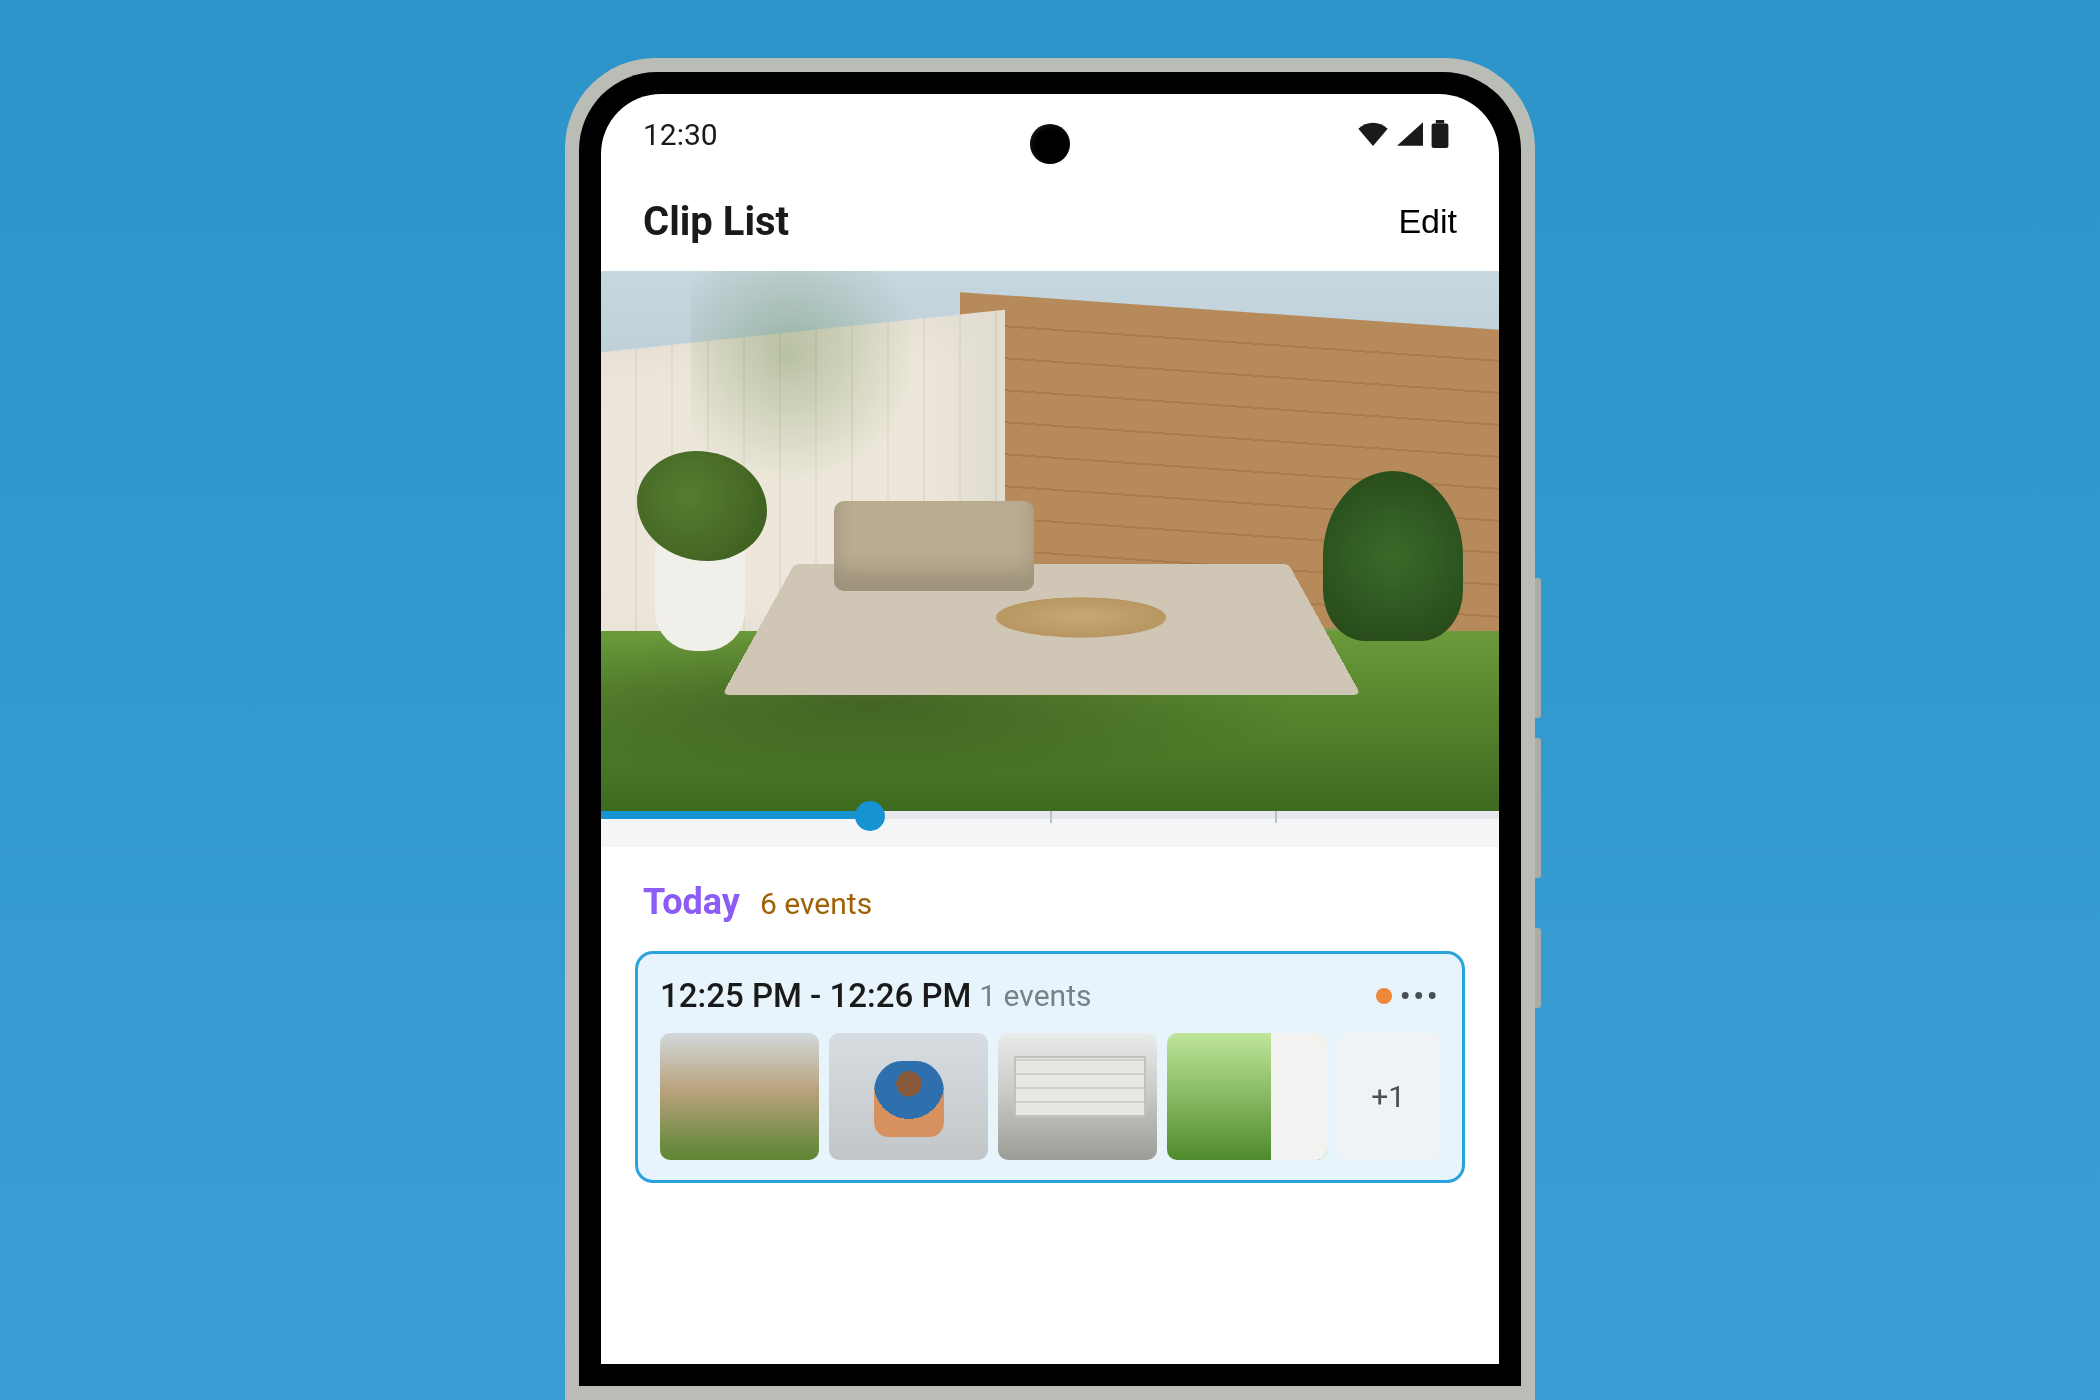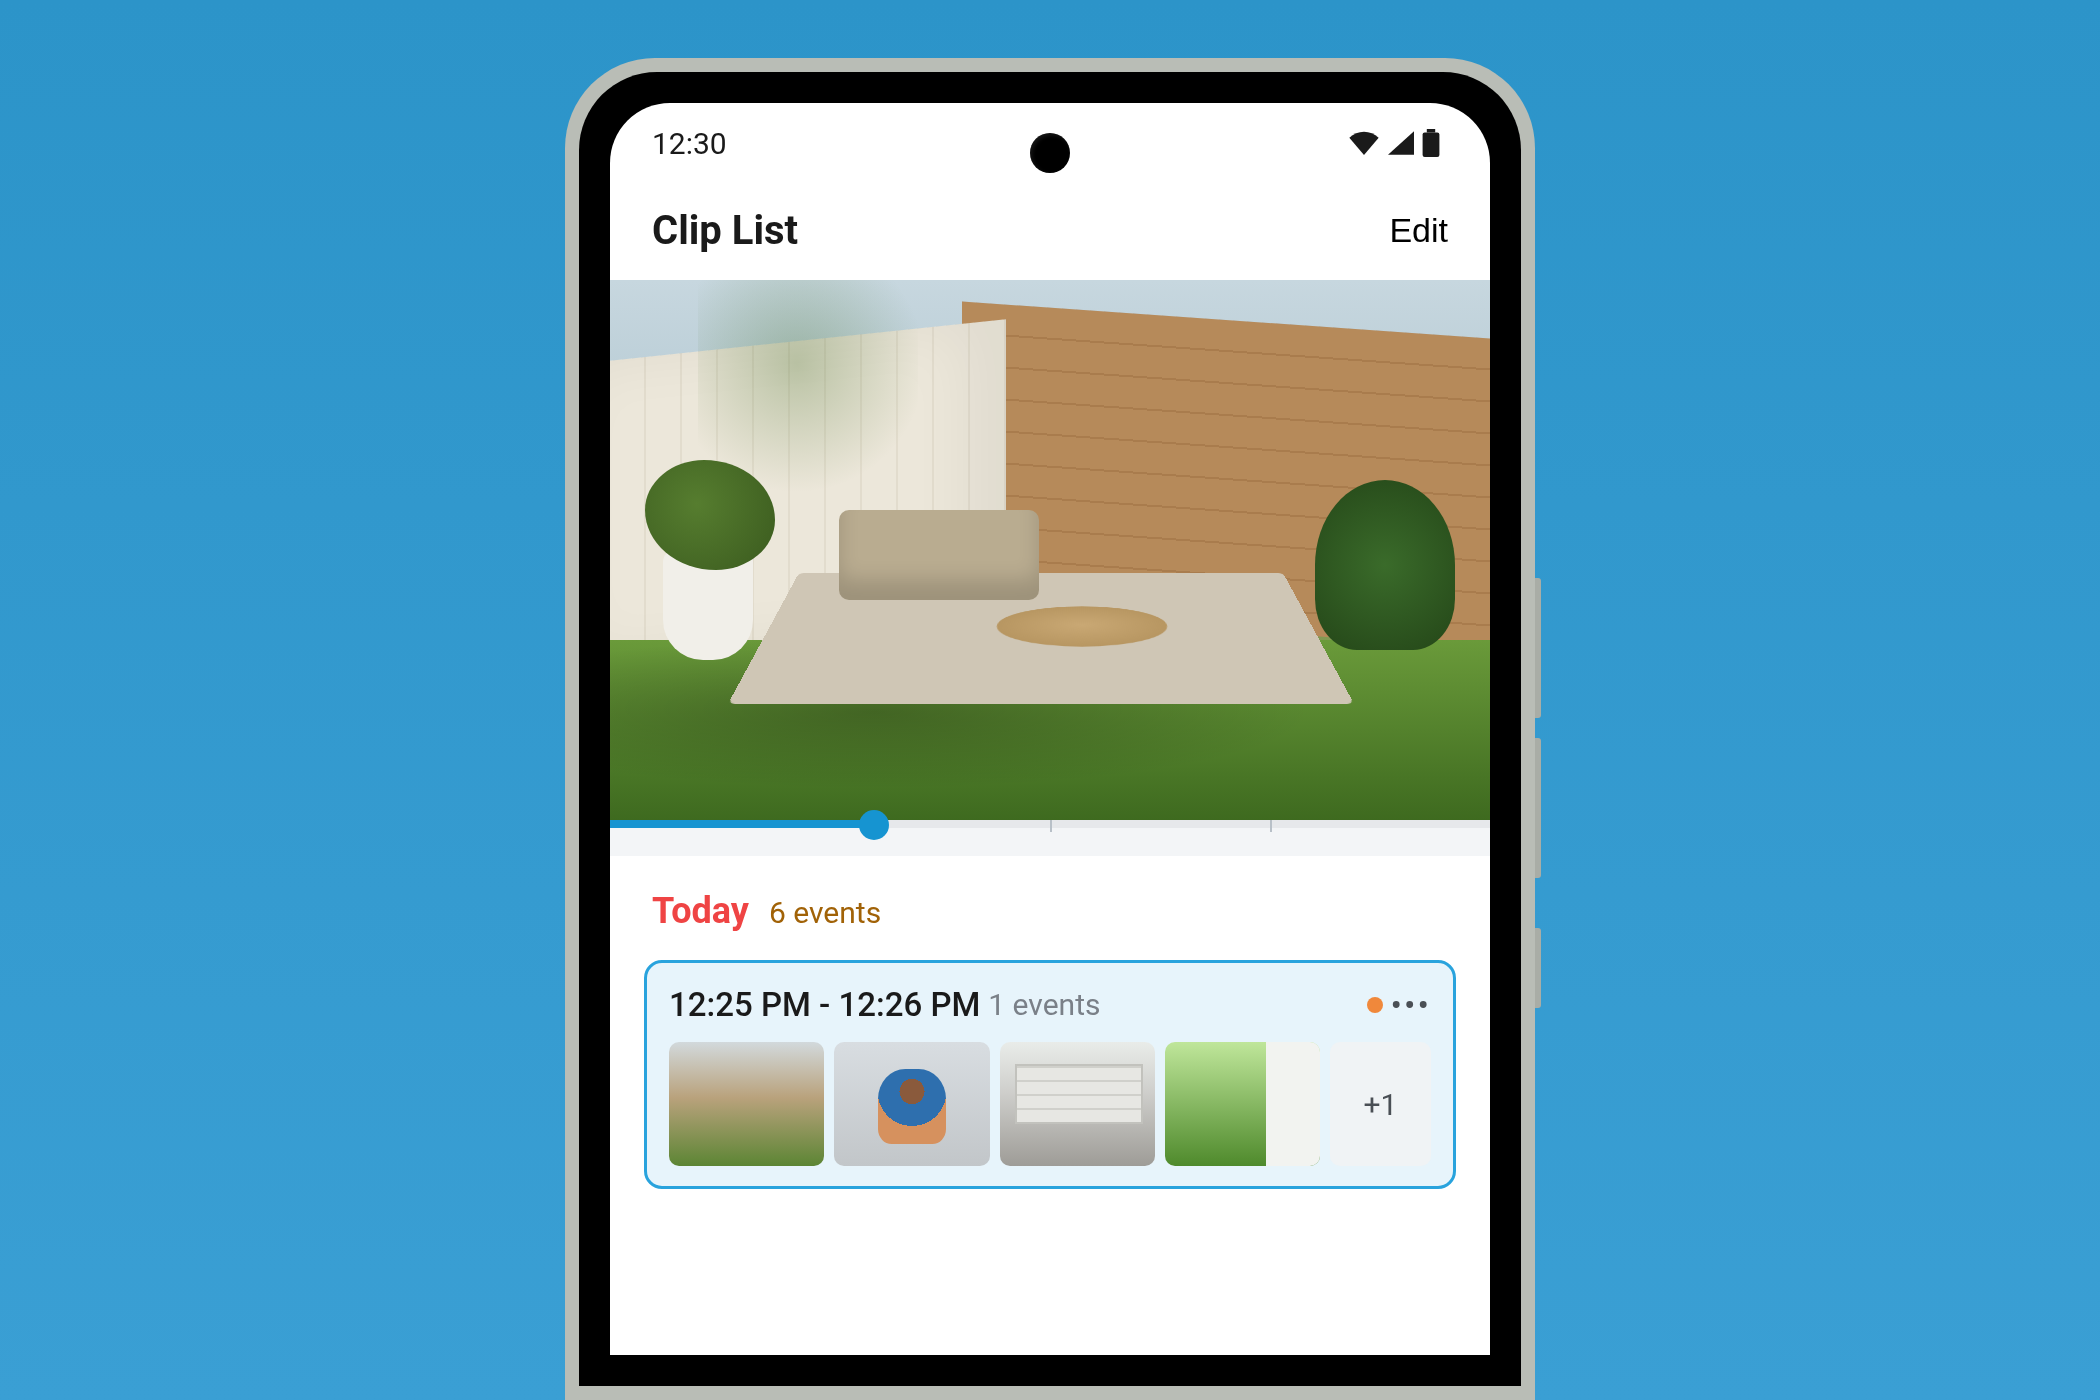--- a/index.html
+++ b/index.html
@@ -21,21 +21,21 @@
     background: #b9bdb6;
     border-radius: 90px 90px 0 0;
     padding: 14px;
     position: relative;
   }
   .phone-inner {
     width: 100%;
     height: 100%;
     background: #000;
     border-radius: 78px 78px 0 0;
-    padding: 31px;
+    padding: 22px;
   }
   .screen {
     width: 100%;
     height: 100%;
     background: #fff;
     border-radius: 60px 60px 0 0;
     overflow: hidden;
     position: relative;
     display: flex;
     flex-direction: column;
@@ -175,21 +175,21 @@
     position:absolute;left:30%;top:-10px;width:30px;height:30px;margin-left:-15px;
     background:#1694d1;border-radius:50%;
   }
   .scrubber .tick { position:absolute;top:0;width:2px;height:12px;background:#b8c0c8; }
 
   
   .section-row {
     padding: 34px 42px 18px 42px;
     display:flex;align-items:baseline;gap:20px;
   }
-  .section-title { font-size:36px;font-weight:700;color:#ef4444; }
+  .section-title { font-size:36px;font-weight:700;color:#8b5cf6; }
   .section-sub { font-size:30px;color:#a16207; }
 
   
   .clip-card {
     margin: 10px 34px 0 34px;
     background:#e7f4fb;
     border:3px solid #29a3dd;
     border-radius:18px;
     padding:22px 22px 20px 22px;
   }

